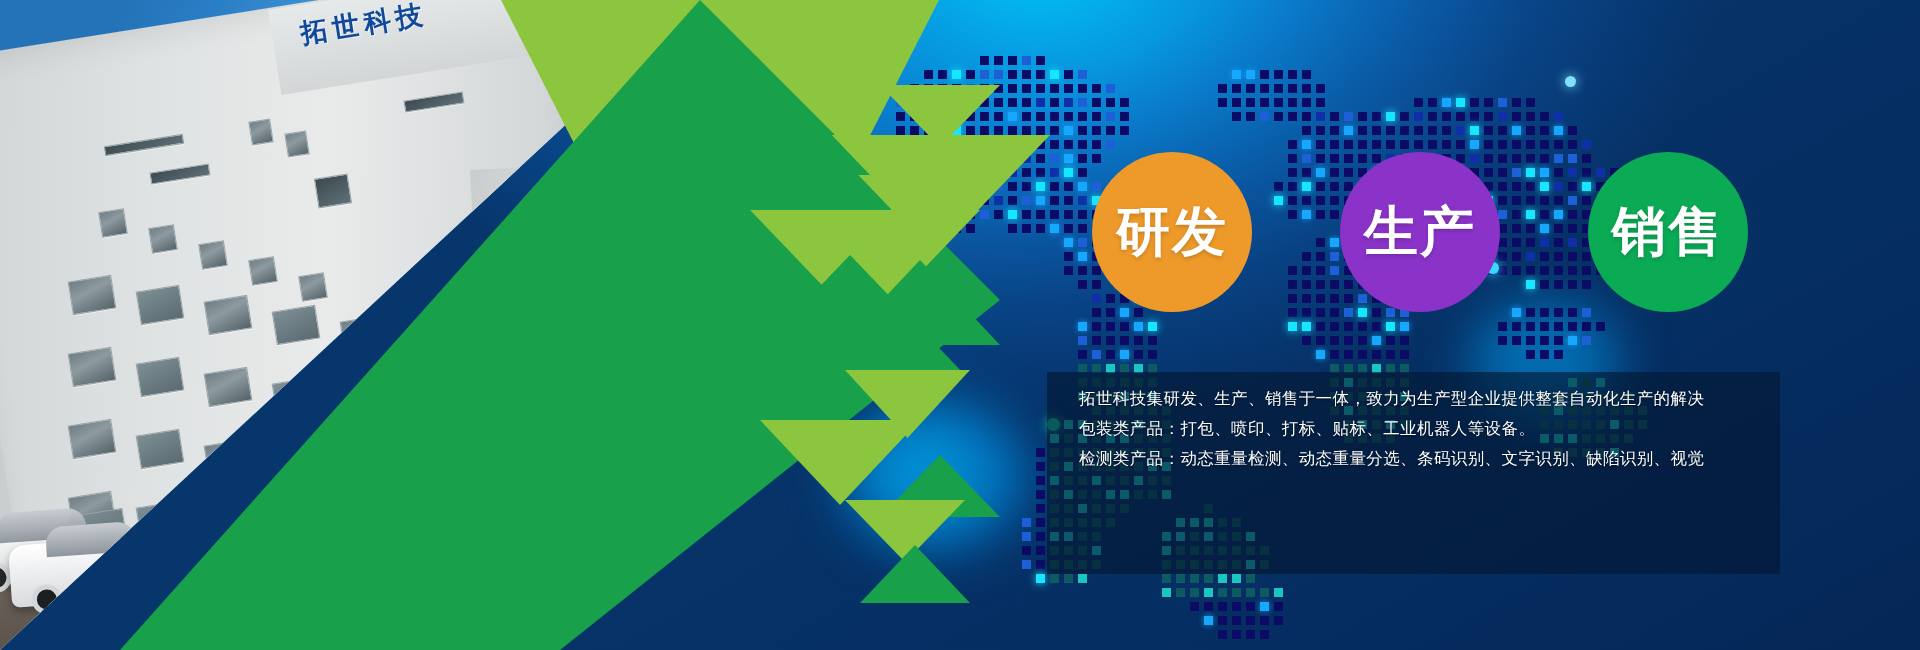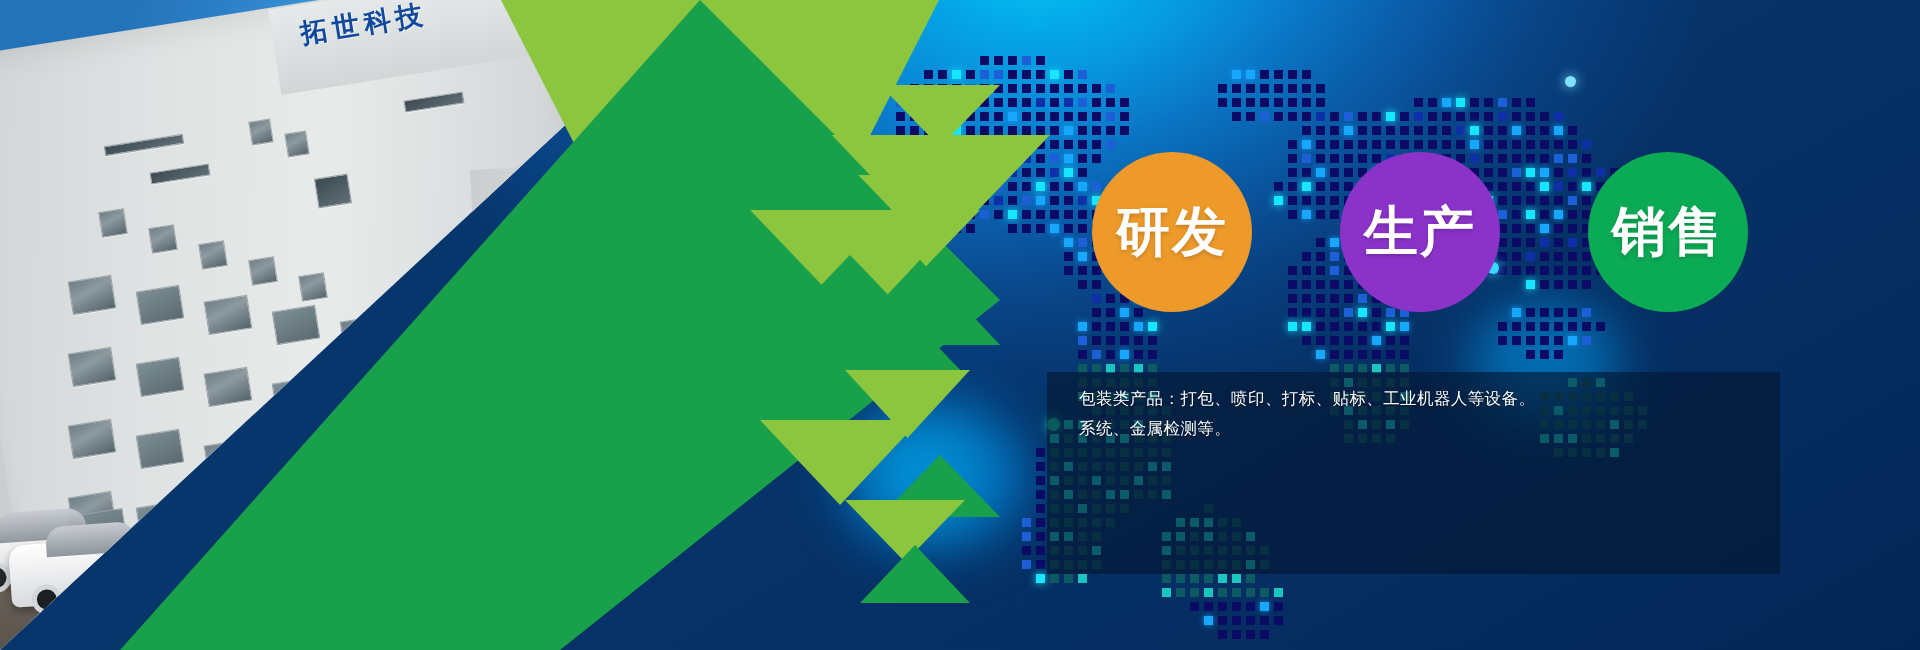--- a/index.html
+++ b/index.html
@@ -1161,18 +1161,19 @@
       <div class="circle" style="left: 1340px; top: 152px; width: 160px; height: 160px; background: rgb(139, 51, 201); font-size: 54px;">
         <span>生产</span>
       </div>
       <div class="circle" style="left: 1588px; top: 152px; width: 160px; height: 160px; background: rgb(11, 170, 85); font-size: 54px;">
         <span>销售</span>
       </div>
     </div>
 
   <div id="panel">
     <div class="lines">
+        <p>拓世科技集研发、生产、销售于一体，致力为生产型企业提供整套自动化生产的解决</p>
         <p>包装类产品：打包、喷印、打标、贴标、工业机器人等设备。</p>
-        <p>系统、金属检测等。</p>
+        <p>检测类产品：动态重量检测、动态重量分选、条码识别、文字识别、缺陷识别、视觉</p>
       </div>
   </div>
 
 </div>
 
 </body></html>

